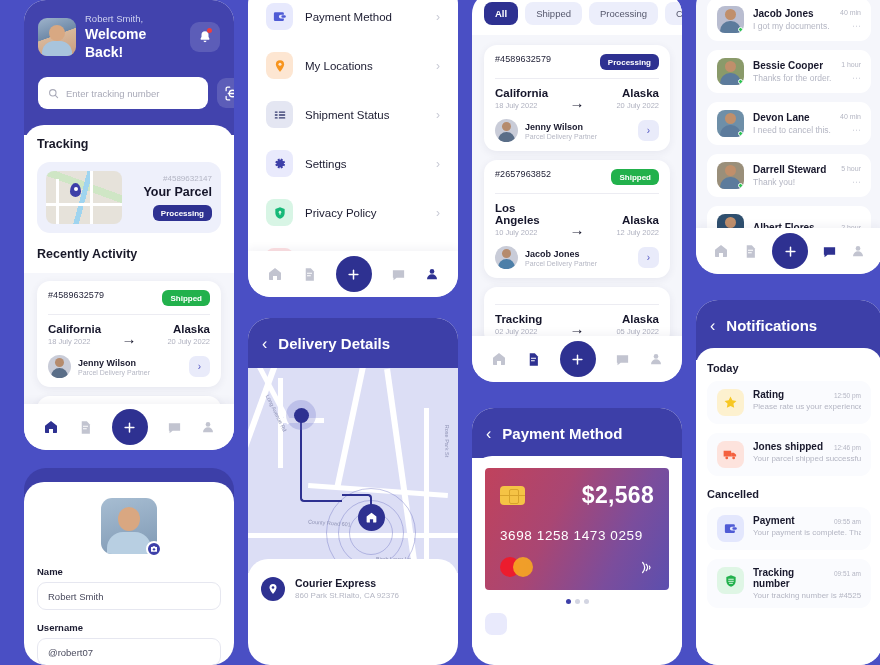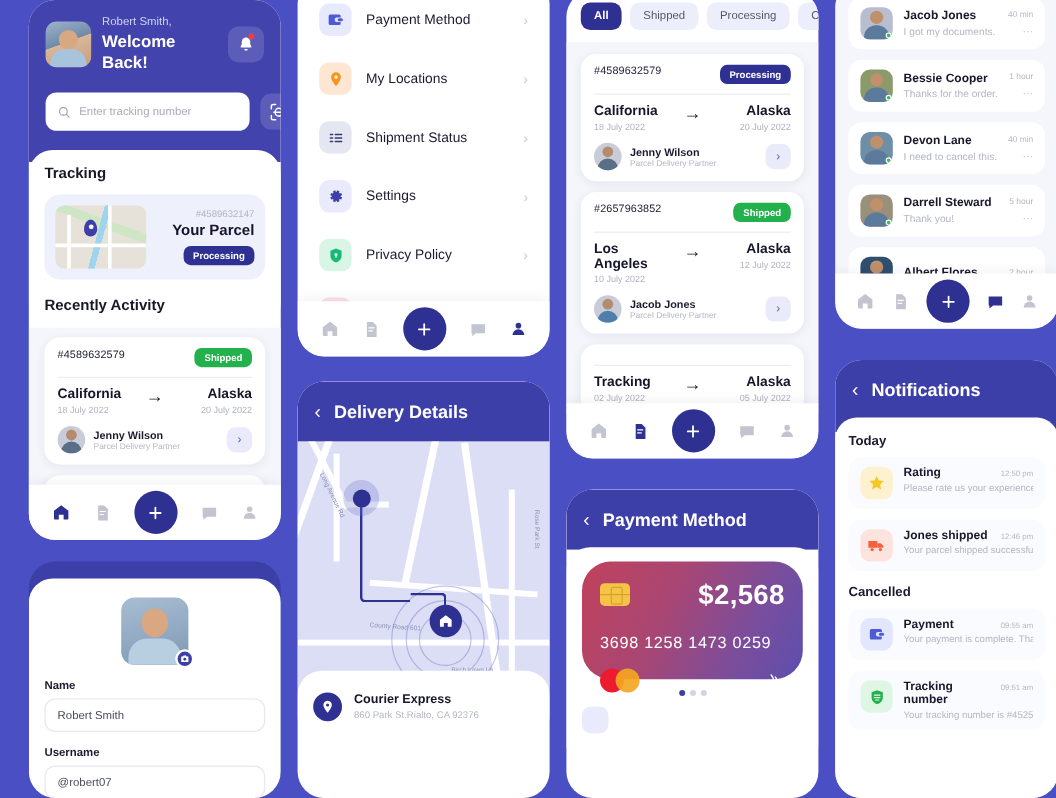--- a/index.html
+++ b/index.html
@@ -116,21 +116,21 @@
 
   
   .ship-card {
     background: #fff; border-radius: 13px; padding: 9px 11px;
     box-shadow: 0 2px 8px rgba(40,40,90,.07);
     margin-bottom: 9px;
   }
   .ship-head { display: flex; align-items: flex-start; justify-content: space-between; }
   .ship-num { font-size: 9px; color: #1d1d33; letter-spacing: .1px; }
   .divider { height: 1px; background: #ececf2; margin: 8px 0; }
-  .ship-route { display: flex; align-items: flex-start; }
+  .ship-route { display: flex; align-items: flex-end; }
   .route-side { flex: 1; }
   .route-side.r { text-align: right; }
   .route-city { font-size: 11.5px; font-weight: bold; color: #16162b; }
   .route-date { font-size: 7.5px; color: #b0b2c0; margin-top: 2px; }
   .route-arrow { flex: 0 0 34px; text-align: center; font-size: 15px; color: #16162b; line-height: 1; }
   .ship-foot { display: flex; align-items: center; gap: 7px; margin-top: 9px; }
   .av {
     width: 23px; height: 23px; border-radius: 50%; flex: 0 0 23px;
     background: #c9ccd8; position: relative; overflow: hidden;
   }
@@ -216,21 +216,21 @@
   
   .tabs { display: flex; gap: 7px; padding: 0; }
   .tab {
     font-size: 9.5px; padding: 6px 11px; border-radius: 8px;
     background: #eceefb; color: #55576c; white-space: nowrap;
   }
   .tab.on { background: #2e3191; color: #fff; font-weight: bold; }
 
   
   .ccard {
-    height: 98px; border-radius: 24px; padding: 14px 15px;
+    height: 122px; border-radius: 4px; padding: 14px 15px;
     background: linear-gradient(115deg,#c0425c 0%,#a94673 38%,#7b4d9c 72%,#5c4fae 100%);
     position: relative; color: #fff;
   }
   .cc-top { display: flex; align-items: center; justify-content: space-between; }
   .chip {
     width: 25px; height: 19px; border-radius: 4px; background: #f5c345;
     position: relative; overflow: hidden;
   }
   .chip::before {
     content:""; position:absolute; left:50%; top:3px; margin-left:-4px;

